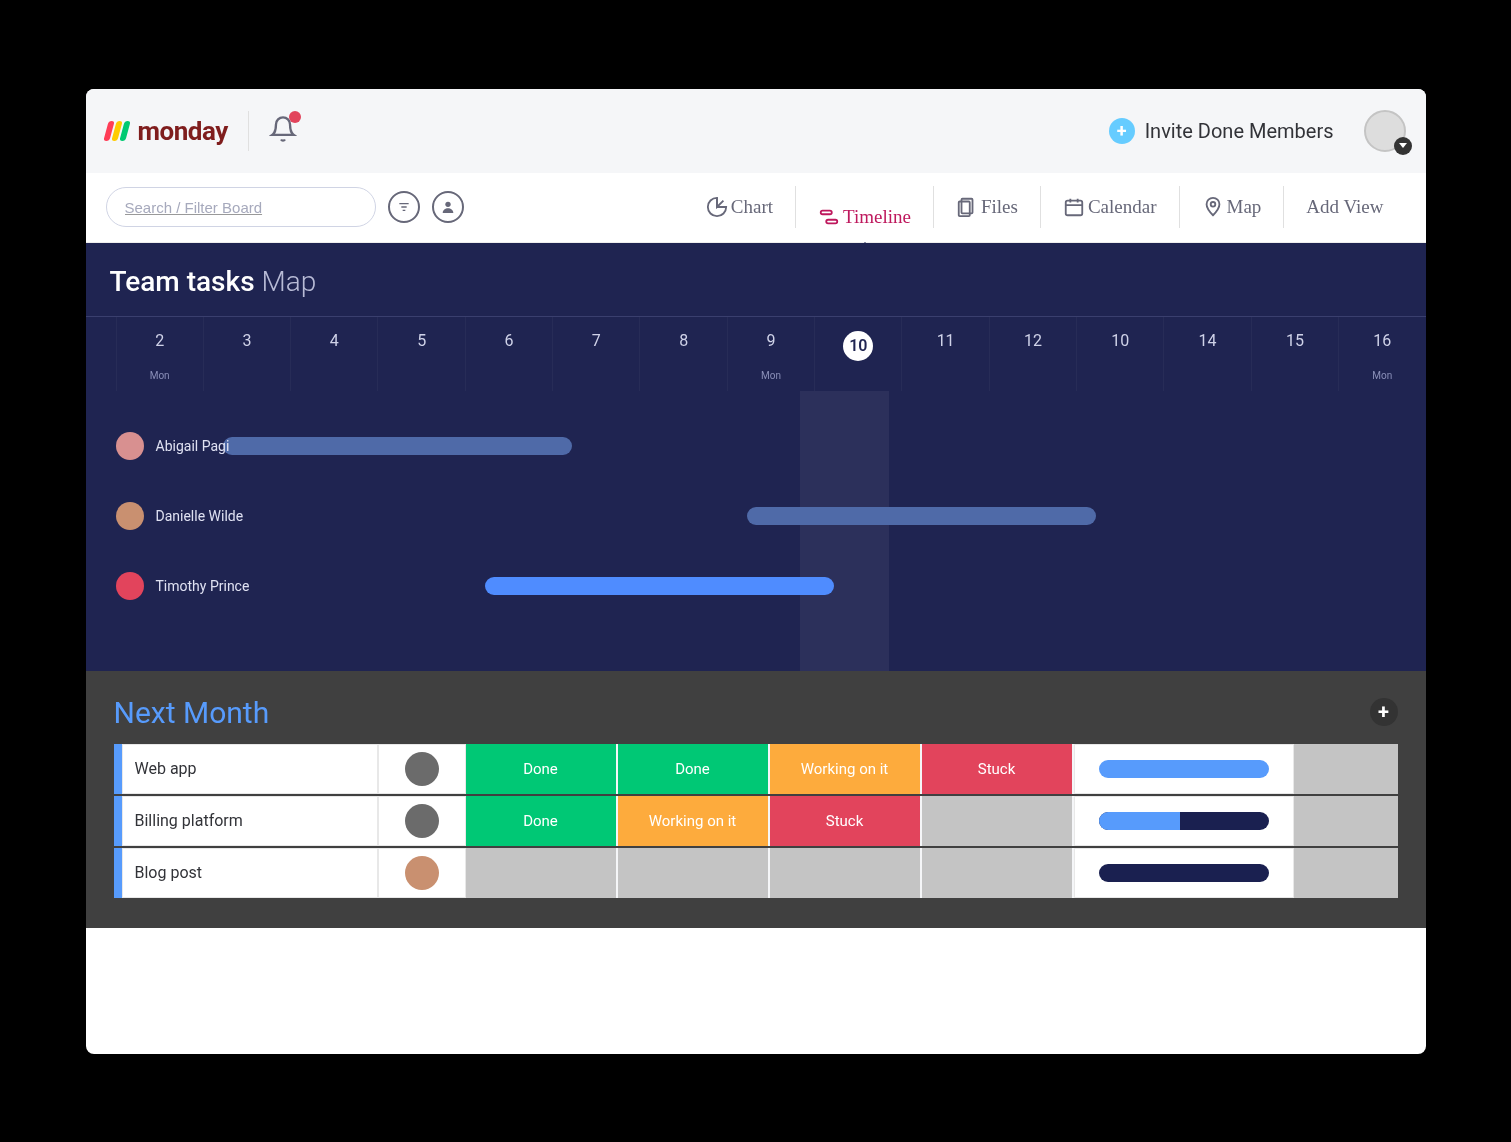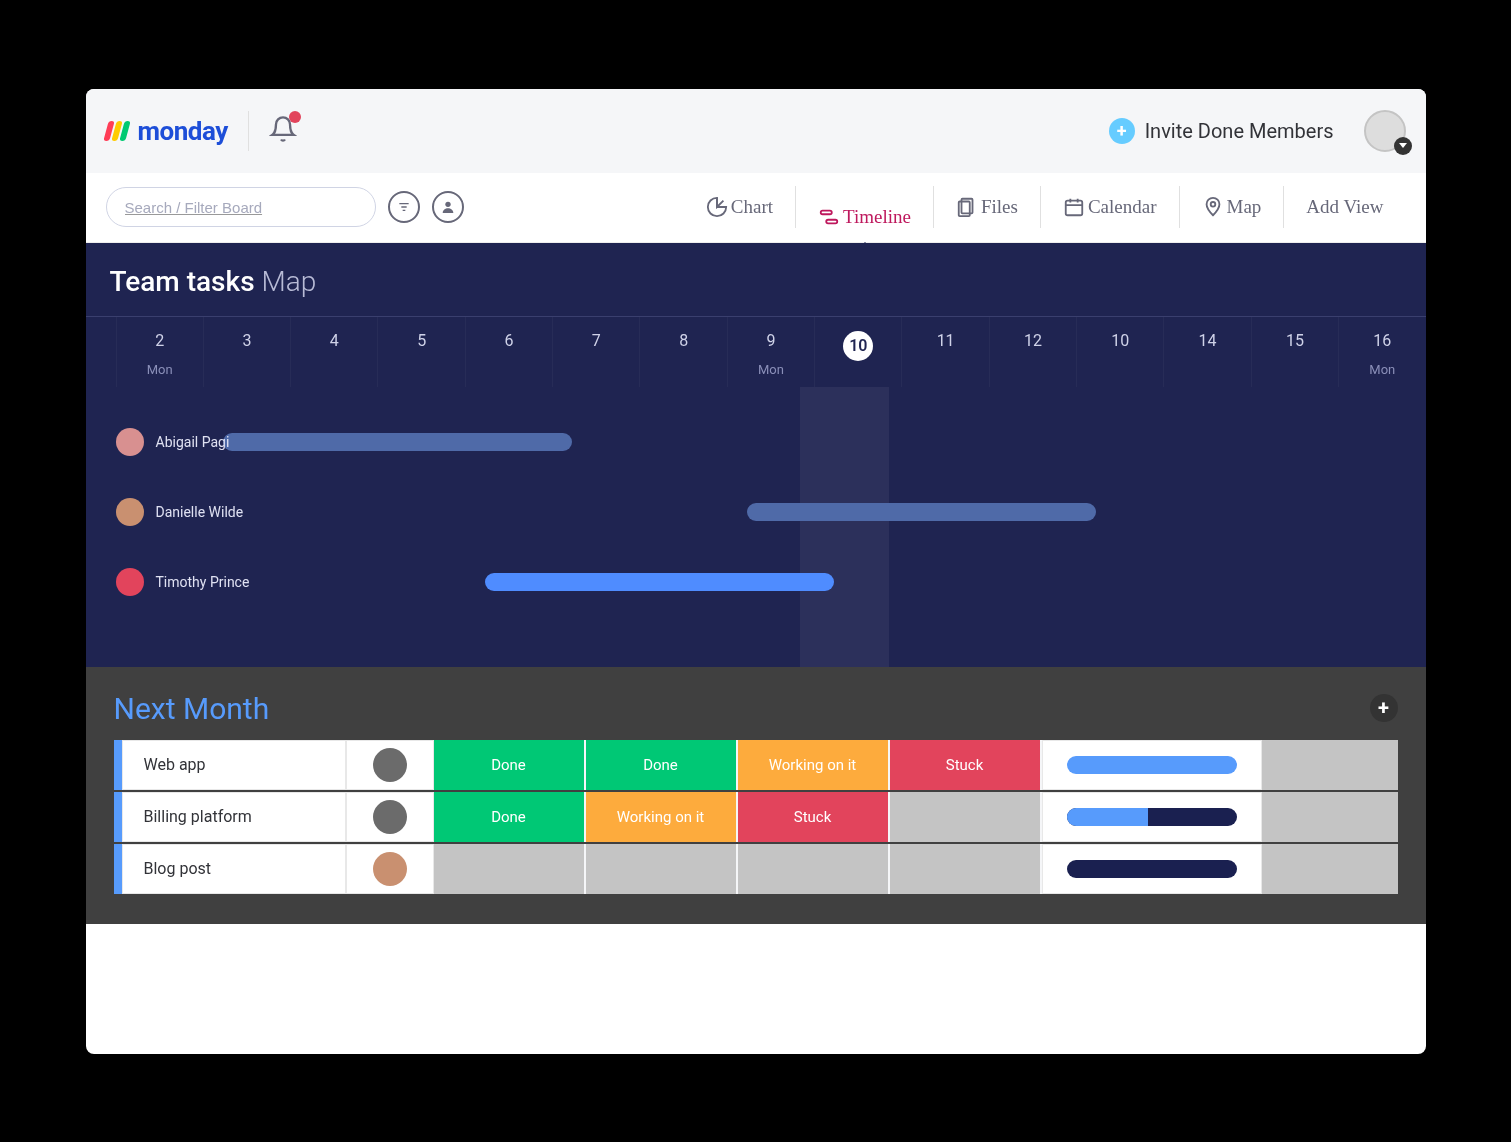--- a/index.html
+++ b/index.html
@@ -5,21 +5,21 @@
 * { margin: 0; padding: 0; box-sizing: border-box; }
 body { font-family: -apple-system, BlinkMacSystemFont, "Segoe UI", Roboto, sans-serif; background: #000; width: 1511px; height: 1142px; display: flex; align-items: center; justify-content: center; }
 .app-frame { width: 1340px; height: 965px; background: #fff; border-radius: 8px; overflow: hidden; display: flex; flex-direction: column; }
 .topbar { height: 84px; background: #f5f6f8; display: flex; align-items: center; padding: 0 20px; }
 .logo-wrap { display: flex; align-items: center; gap: 10px; }
 .logo-stripes { display: flex; gap: 2px; }
 .logo-stripes span { width: 6px; height: 20px; border-radius: 3px; display: inline-block; transform: skewX(-15deg); }
 .logo-stripes span:nth-child(1){background:#ff3d57;}
 .logo-stripes span:nth-child(2){background:#ffcb00;}
 .logo-stripes span:nth-child(3){background:#00ca72;}
-.logo-text { font-size: 26px; font-weight: 700; color: #1d4ed8; letter-spacing: -0.5px;}
+.logo-text { font-size: 26px; font-weight: 700; color: #7f1d1d; letter-spacing: -0.5px;}
 .sep { width: 1px; height: 40px; background: #e0e0e0; margin: 0 20px; }
 .bell-wrap { position: relative; cursor: pointer; }
 .bell-icon { width: 28px; height: 28px; color: #676879; }
 .dot-red { position: absolute; top: -4px; right: -4px; width: 12px; height: 12px; background: #e2445c; border-radius: 50%; }
 .spacer { flex: 1; }
 .invite { display: flex; align-items: center; gap: 10px; cursor: pointer; color: #323338; font-size: 20px;}
 .plus-circle { width: 26px; height: 26px; border-radius: 50%; background: #66ccff; color: #fff; display: flex; align-items: center; justify-content: center; font-size: 18px; font-weight: 700;}
 .avatar-wrap { position: relative; margin-left: 30px; }
 .avatar-main { width: 42px; height: 42px; border-radius: 50%; background: #ddd; border: 2px solid #c4c4c4; }
 .avatar-caret { position: absolute; bottom: -3px; right: -6px; width: 18px; height: 18px; background: #333; border-radius: 50%; display:flex; align-items:center; justify-content:center;}
@@ -38,40 +38,40 @@
 
 .timeline-panel { background: #1f2451; color: #fff; flex:0 0 auto;}
 .panel-title-row { padding: 22px 24px 18px; border-bottom: 1px solid #3a3f6e;}
 .panel-title { font-size: 28px; font-weight: 400;}
 .panel-title .bold{font-weight:500;}
 .panel-title .light{color:#b8bbd6;font-weight:300;}
 .date-header { display: flex; padding-left: 30px; position:relative;}
 .date-col { flex: 1; text-align: center; padding: 14px 0 10px; border-left:1px solid rgba(255,255,255,0.04);}
 .date-num{font-size:16px;color:#cfd2e8;}
 .date-num.highlight{display:inline-flex;align-items:center;justify-content:center;width:30px;height:30px;background:#fff;color:#1f2451;border-radius:50%;font-weight:600;}
-.date-dow{font-size:13px;color:#8a8fb8;margin-top:12px;}
+.date-dow{font-size:10px;color:#8a8fb8;margin-top:20px;}
 .gantt-body { padding: 20px 0 50px 30px; position: relative;}
 .today-col{position:absolute;top:0;bottom:0;background:rgba(255,255,255,0.06);pointer-events:none;}
 .gantt-row { display: flex; align-items: center; height: 70px; position:relative;}
 .gantt-person { display: flex; align-items: center; gap: 12px; position:absolute;left:0;z-index:2;}
 .mini-avatar{width:28px;height:28px;border-radius:50%;background:#888;flex-shrink:0;}
 .mini-avatar.a1{background:#d89090;}
 .mini-avatar.a2{background:#e2445c;}
 .mini-avatar.a3{background:#c99070;}
 .person-name{font-size:14px;color:#dfe1f2;}
 .gantt-bar{position:absolute;height:18px;border-radius:9px;top:50%;transform:translateY(-50%);}
 
 .next-month { padding: 24px 28px 30px; background:#404040;}
 .nm-header { display: flex; align-items: center; justify-content: space-between; margin-bottom:14px;}
 .nm-title { font-size: 30px; font-weight: 400; color: #579bfc;}
 .add-circle { width: 28px; height: 28px; background: #333; border-radius: 50%; color:#fff; display:flex;align-items:center;justify-content:center;font-size:20px;font-weight:700;cursor:pointer;}
 .nm-table { display: flex; flex-direction: column; gap: 2px;}
 .nm-row { display: flex; height: 50px; background:#f5f6f8;}
 .nm-accent { width: 8px; background:#579bfc;}
-.nm-name { width: 224px; display:flex;align-items:center;padding-left:21px;font-size:16px;color:#323338;background:#fff;border:1px solid #e8e8e8;}
+.nm-name { width: 256px; display:flex;align-items:center;padding-left:12px;font-size:16px;color:#323338;background:#fff;border:1px solid #e8e8e8;}
 .nm-avatar-cell { width:88px;display:flex;align-items:center;justify-content:center;background:#fff;border:1px solid #e8e8e8;}
 .nm-avatar{width:34px;height:34px;border-radius:50%;background:#aaa;}
 .nm-avatar.p1{background:#6b6b6b;}
 .nm-avatar.p2{background:#6b6b6b;}
 .nm-avatar.p3{background:#c99070;}
 .nm-status{width:150px;display:flex;align-items:center;justify-content:center;font-size:15px;color:#fff;margin-right:2px;}
 .nm-status.empty{background:#c4c4c4;}
 .nm-progress-cell{width:220px;display:flex;align-items:center;justify-content:center;background:#fff;border:1px solid #e8e8e8;}
 .nm-progress{width:170px;height:18px;border-radius:9px;background:#1a2050;overflow:hidden;}
 .nm-progress-fill{height:100%;background:#579bfc;}

